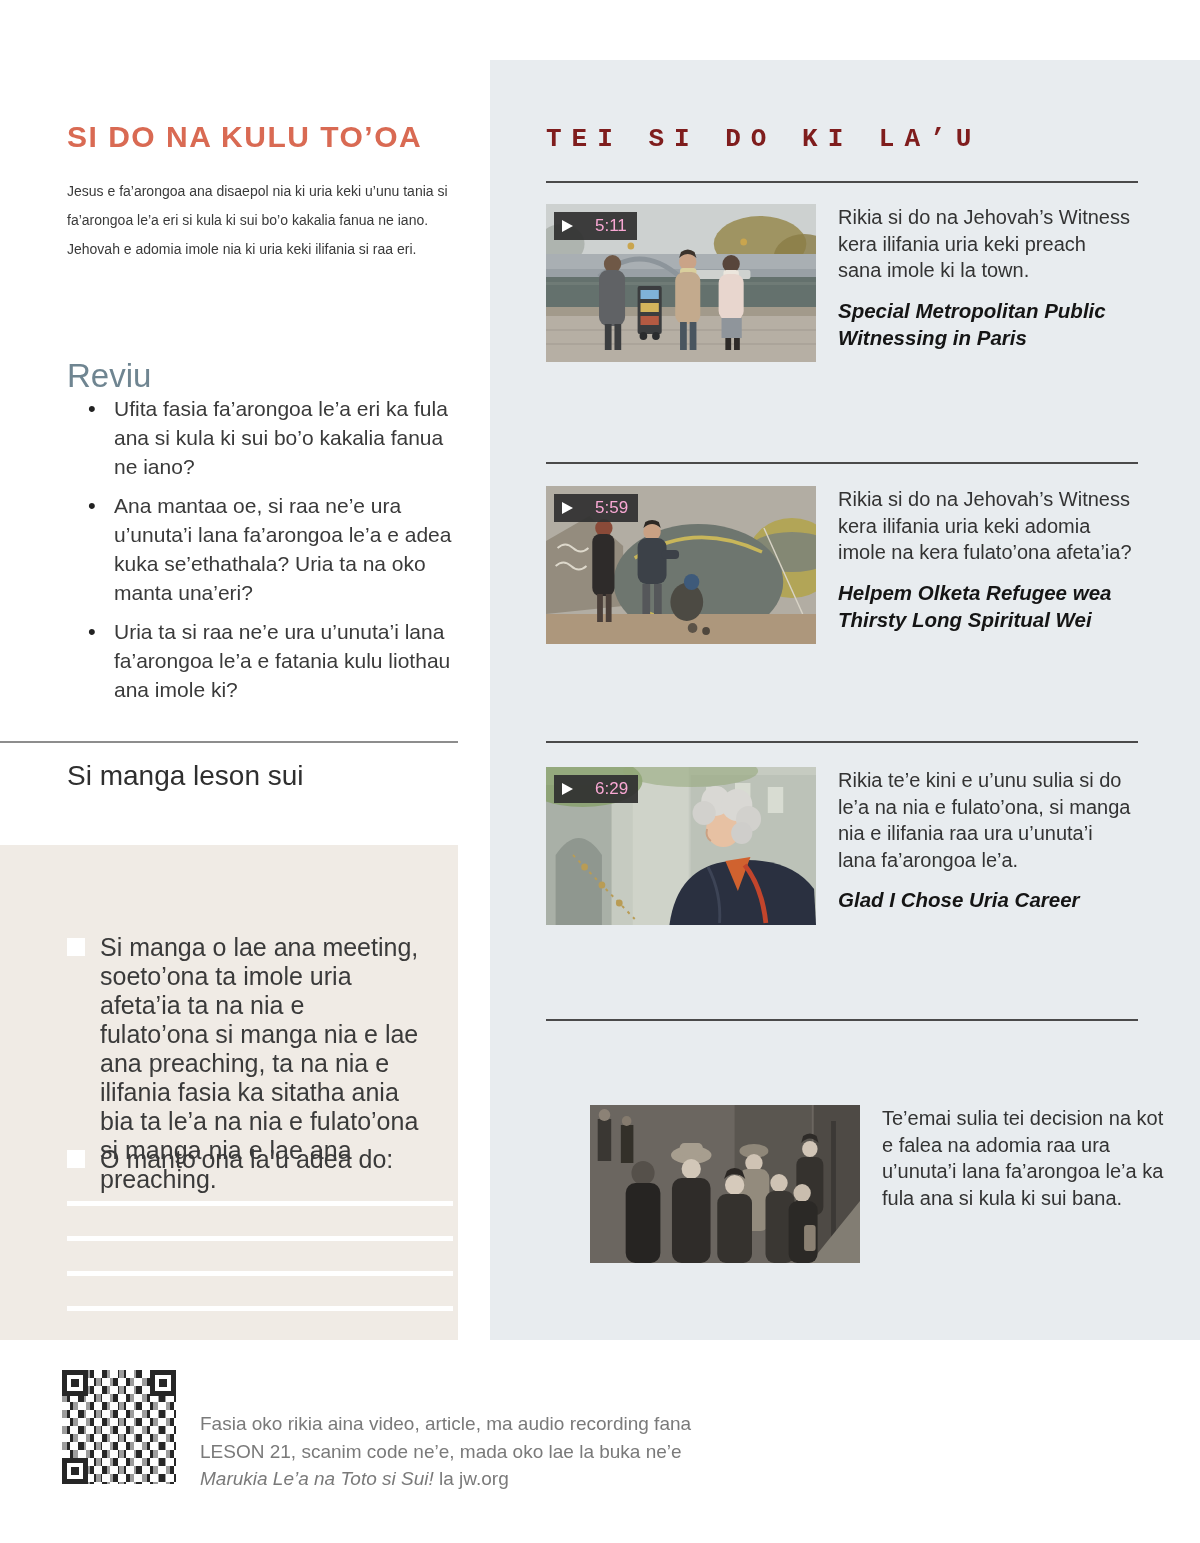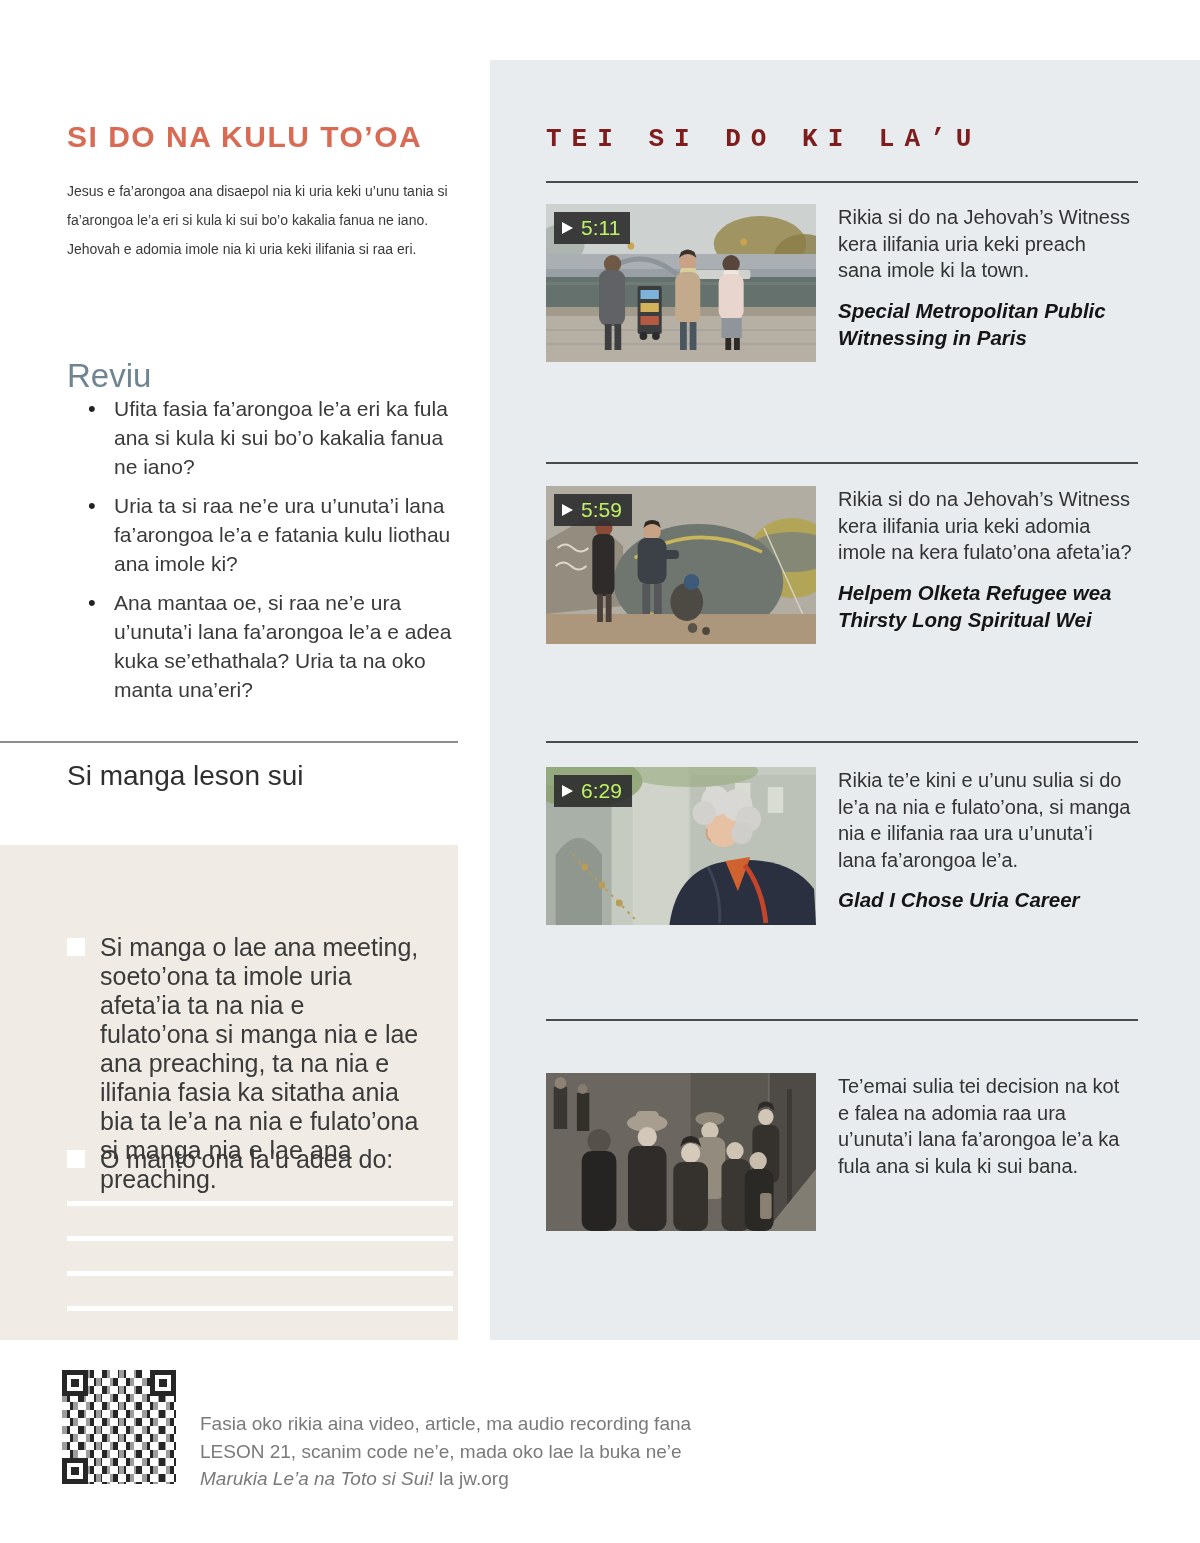--- a/index.html
+++ b/index.html
@@ -78,29 +78,30 @@
     position:absolute;left:490px;top:60px;width:710px;height:1280px;background:#e8ecef;
   }
   .panel-heading{
     position:absolute;left:56px;top:42px;
     font-size:26px;font-weight:700;letter-spacing:10px;color:#7f1d1d;font-family:Liberation Mono, monospace;
   }
   .sep{position:absolute;left:56px;width:592px;height:2px;background:#4a4a4a;}
   .sep.s1{top:121px;} .sep.s2{top:402px;} .sep.s3{top:681px;} .sep.s4{top:959px;}
   .media-item{position:absolute;left:56px;width:600px;display:flex;}
   .media-item.m1{top:144px;} .media-item.m2{top:426px;}
-  .media-item.m3{top:707px;} .media-item.m4{top:1013px;}
+  .media-item.m3{top:707px;} .media-item.m4{top:1045px;margin-left:44px;}
   .thumb{
     position:relative;flex:0 0 270px;width:270px;height:158px;overflow:hidden;background:#9aa;
   }
   .thumb svg{display:block;width:100%;height:100%;}
   .badge{
     position:absolute;left:8px;top:8px;display:flex;align-items:center;
-    background:rgba(48,48,48,.93);color:#bef264;font-size:21px;font-weight:500;
+    background:rgba(48,48,48,.93);color:#f9a8d4;font-size:17px;font-weight:500;
     padding:4px 10px 4px 8px;
+    gap:14px;
   }
   .play{
     width:0;height:0;border-left:11px solid #fff;
     border-top:6.5px solid transparent;border-bottom:6.5px solid transparent;
     margin-right:8px;
   }
   .media-text{margin-left:22px;width:296px;}
   .media-desc{font-size:20px;line-height:26.5px;color:#333;margin:0 0 13px 0;}
   .media-title{font-size:20.5px;line-height:27px;color:#151515;font-weight:700;font-style:italic;margin:0;}
   .media-title-mixed{font-size:20.5px;line-height:27px;color:#151515;margin:0;}
@@ -111,22 +112,22 @@
 <body>
 
 <h1 class="lesson-title">SI DO NA KULU TO’OA</h1>
 
 <p class="intro">Jesus e fa’arongoa ana disaepol nia ki uria keki u’unu tania si fa’arongoa le’a eri si kula ki sui bo’o kakalia fanua ne iano. Jehovah e adomia imole nia ki uria keki ilifania si raa eri.</p>
 
 <h2 class="review-heading">Reviu</h2>
 
 <ul class="review-list">
   <li>Ufita fasia fa’arongoa le’a eri ka fula ana si kula ki sui bo’o kakalia fanua ne iano?</li>
+  <li>Ana mantaa oe, si raa ne’e ura u’unuta’i lana fa’arongoa le’a e adea kuka se’ethathala? Uria ta na oko manta una’eri?</li>
   <li>Uria ta si raa ne’e ura u’unuta’i lana fa’arongoa le’a e fatania kulu liothau ana imole ki?</li>
-  <li>Ana mantaa oe, si raa ne’e ura u’unuta’i lana fa’arongoa le’a e adea kuka se’ethathala? Uria ta na oko manta una’eri?</li>
 </ul>
 
 <div class="left-rule"></div>
 
 <div class="note">Si manga leson sui</div>
 
 <div class="goal-box">
   <div class="goal-item first">
     <span class="checkbox"></span>
     <span>Si manga o lae ana meeting, soeto’ona ta imole uria afeta’ia ta na nia e fulato’ona si manga nia e lae ana preaching, ta na nia e ilifania fasia ka sitatha ania bia ta le’a na nia e fulato’ona si manga nia e lae ana preaching.</span>

